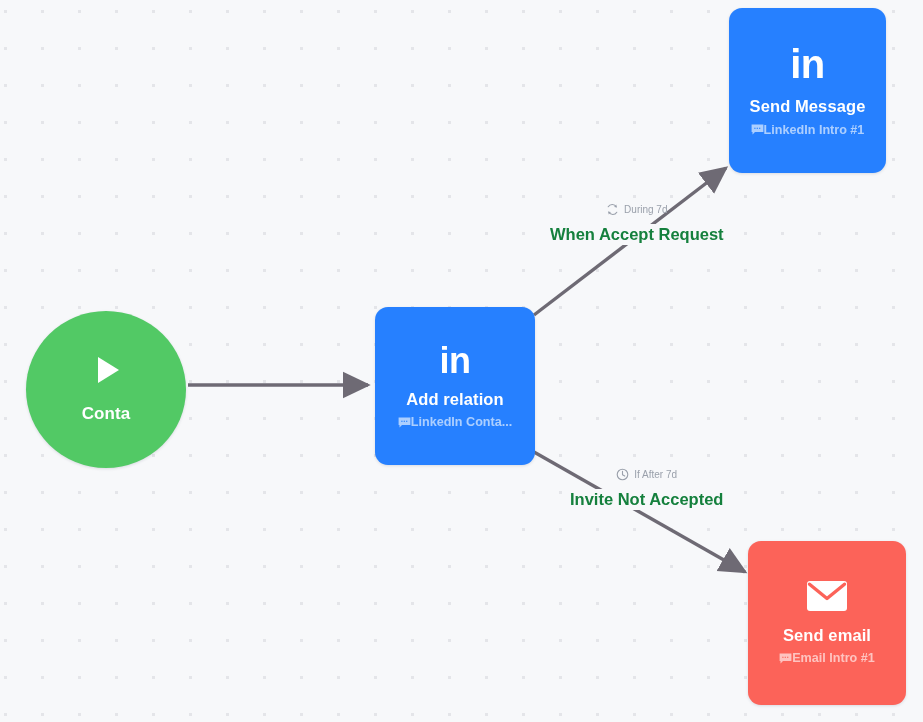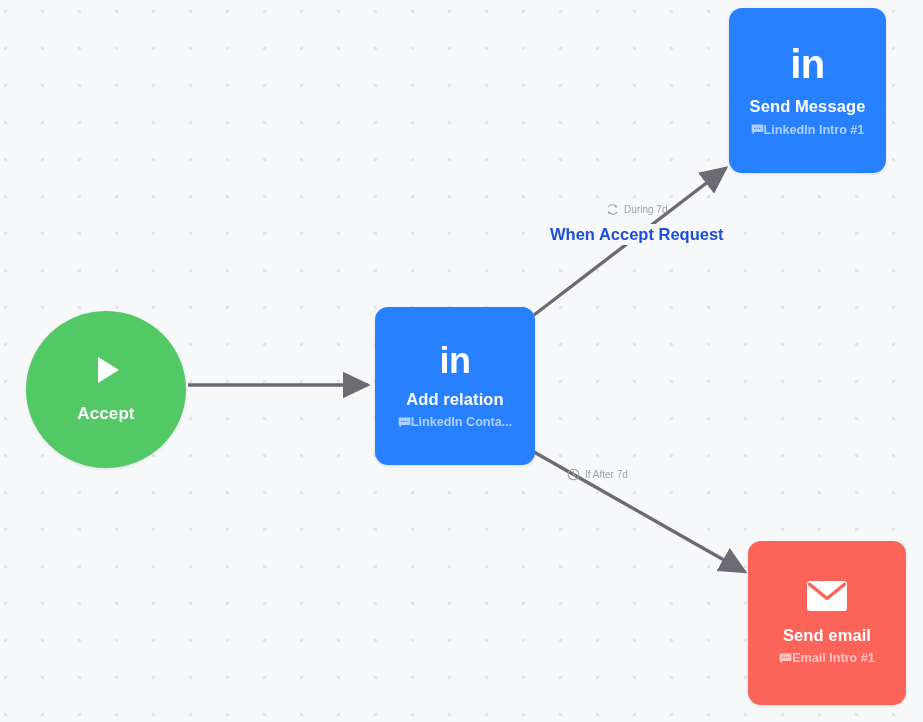--- a/index.html
+++ b/index.html
@@ -161,21 +161,21 @@
     align-items: center;
     gap: 5px;
     color: #9aa0ab;
     font-size: 10px;
     font-weight: 400;
     line-height: 1;
     white-space: nowrap;
   }
   .edge-main {
     margin-top: 8px;
-    color: #1d4ed8;
+    color: #15803d;
     font-size: 16.5px;
     font-weight: 700;
     line-height: 1;
     white-space: nowrap;
     background: #f7f8fa;
     padding: 2px 3px;
   }
   #label-accept { left: 547px; top: 203px; }
   #label-notaccepted { left: 567px; top: 468px; justify-content: center; }
 </style>
@@ -199,21 +199,21 @@
       <line x1="534" y1="315" x2="726" y2="168" stroke="#6e6a74" stroke-width="3.4" marker-end="url(#arrowhead)"></line>
     </g>
 
     <g>
       <line x1="534" y1="452" x2="745" y2="572" stroke="#6e6a74" stroke-width="3.4" marker-end="url(#arrowhead)"></line>
     </g>
   </svg>
 
   <div id="node-start" class="node-start">
     <div class="play-icon"></div>
-    <div class="node-title">Accept</div>
+    <div class="node-title">Conta</div>
   </div>
 
   <div id="node-add-relation" class="node node-blue">
     <div class="node-icon">
       <span class="li-glyph">in</span>
     </div>
     <div class="node-title">Add relation</div>
     <div class="node-sub">
       <svg class="bubble-icon" width="13" height="12" viewBox="0 0 13 12" xmlns="http://www.w3.org/2000/svg">
         <path d="M0.6,0.6 H12.4 V8.0 H4.0 L1.5,10.6 V8.0 H0.6 Z" fill="rgba(255,255,255,0.62)"></path>
@@ -274,15 +274,16 @@
   </div>
 
   <div id="label-notaccepted" class="edge-label">
     <div class="edge-cond">
       <svg width="13" height="13" viewBox="0 0 14 14" xmlns="http://www.w3.org/2000/svg">
         <circle cx="7" cy="7" r="5.7" fill="none" stroke="#9aa0ab" stroke-width="1.2"></circle>
         <path d="M7,3.6 V7.2 L9.4,8.7" fill="none" stroke="#9aa0ab" stroke-width="1.2" stroke-linecap="round" stroke-linejoin="round"></path>
       </svg>
       <span>If After 7d</span>
     </div>
+    <div class="edge-main">Invite Not Accepted</div>
   </div>
 
 </div>
 
 </body></html>

